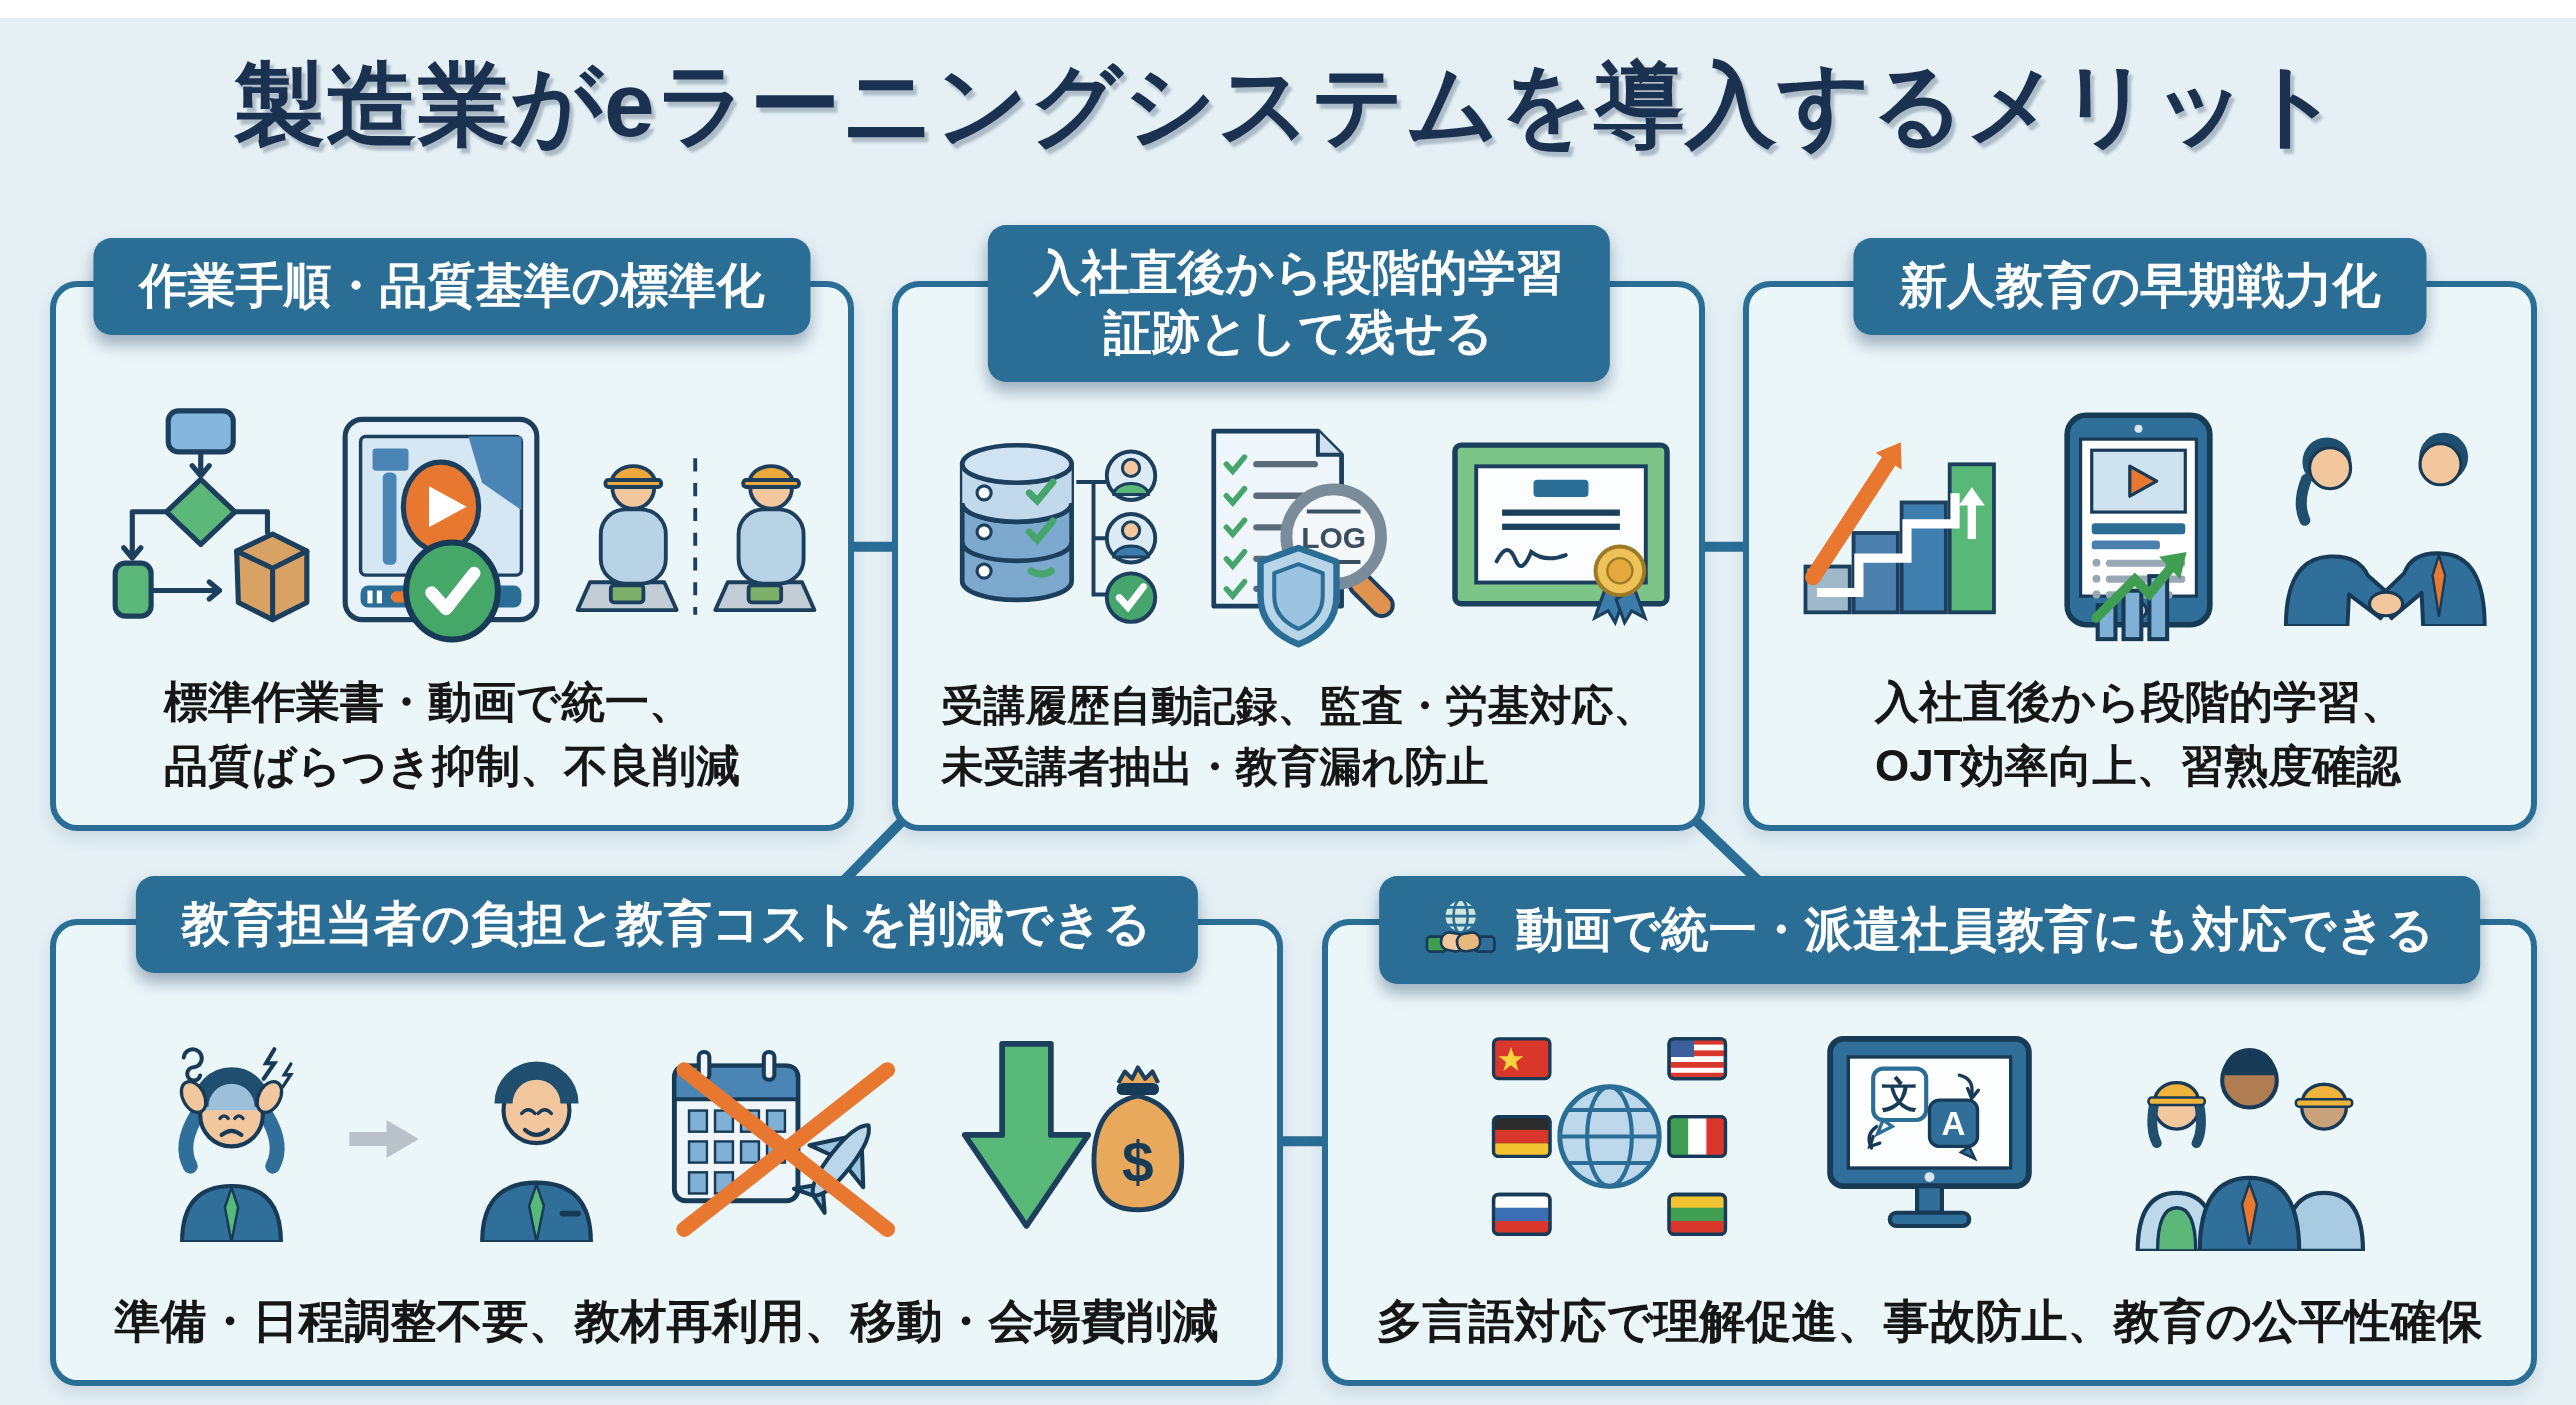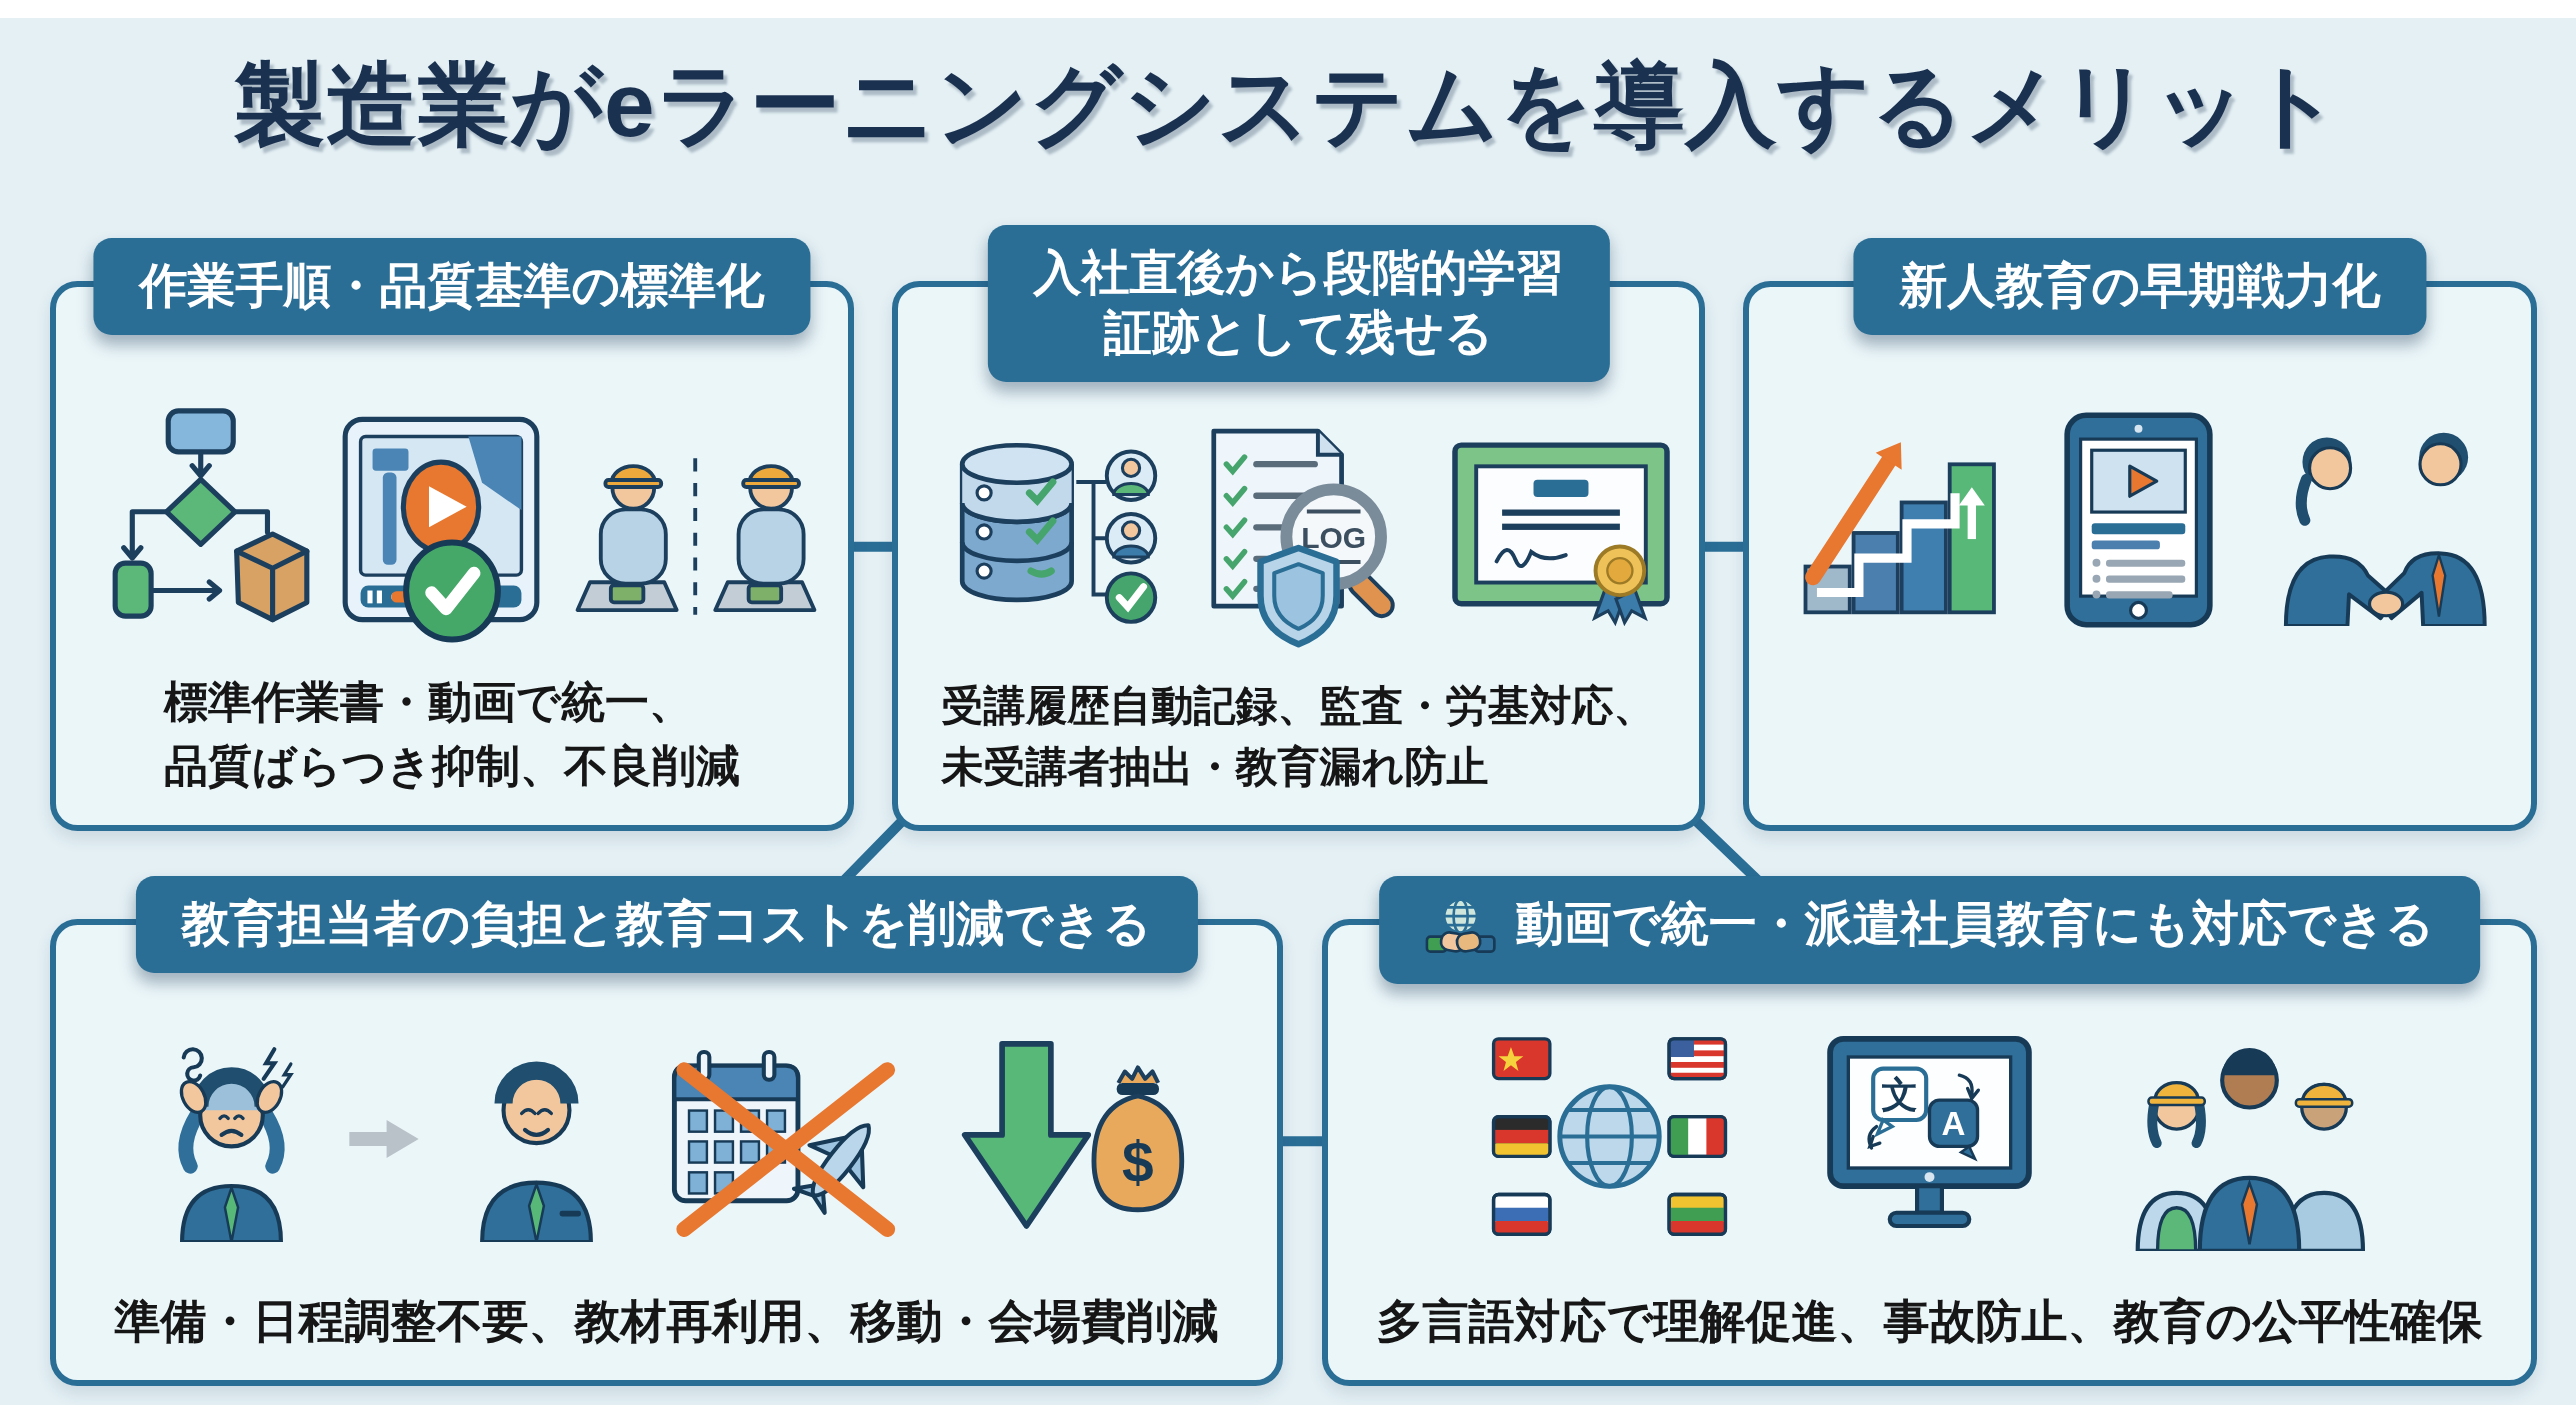--- a/index.html
+++ b/index.html
@@ -6,21 +6,21 @@
   body{font-family:"Liberation Sans",sans-serif;}
   .canvas{position:relative;width:2576px;height:1405px;background:#e4f0f4;overflow:hidden;margin-top:18px;}
   .main-title{position:absolute;top:25.6px;left:0;width:100%;text-align:center;
     font-size:91px;font-weight:800;color:#1b3150;letter-spacing:0.9px;
     text-shadow:3.7px 4.6px 2.7px rgba(27,49,80,.28);}
   .card{position:absolute;background:#ebf6f9;border:6.4px solid #2a6e96;border-radius:27.4px;
     box-shadow:0 7.3px 14.6px rgba(30,60,90,.12);z-index:2;}
   .card-header{position:absolute;top:-49px;left:50%;transform:translateX(-50%);
     background:#2a6e96;color:#ffffff;border-radius:18.3px;padding:18.3px 46px;
     font-size:48px;font-weight:800;text-align:center;line-height:1.25;white-space:nowrap;
-    box-shadow:0 9.1px 14.6px rgba(20,50,80,.35);display:flex;gap:20px;z-index:3;}
+    box-shadow:0 9.1px 14.6px rgba(20,50,80,.35);display:flex;align-items:center;gap:20px;z-index:3;}
   .illus{display:flex;align-items:center;justify-content:center;gap:24px;
     position:absolute;left:0;right:0;top:110px;bottom:183px;padding-left:28px;}
   .illus-sm{display:flex;align-items:center;justify-content:center;gap:31px;
     position:absolute;left:0;right:0;top:101px;bottom:128px;}
   .bodyline{position:absolute;left:0;right:0;bottom:27.4px;display:flex;
     align-items:center;justify-content:center;gap:25.6px;flex-direction:column;}
   .bodytext{font-size:44px;font-weight:800;color:#161616;line-height:1.45;}
   .bodytext-center{font-size:46px;font-weight:800;color:#161616;text-align:left;}
   .connectors{position:absolute;top:0;left:0;z-index:1;}
   svg{display:block;}
@@ -241,20 +241,37 @@
           <circle cx="92" cy="62" r="31" fill="#1f4e6e"></circle>
           <circle cx="96" cy="70" r="26" fill="#f3c79e" stroke="#173a57" stroke-width="4"></circle>
           <path d="M66 84 q-12 30 -2 52" stroke="#1f4e6e" stroke-width="14" fill="none" stroke-linecap="round"></path>
           <path d="M40 270 Q40 185 95 182 Q132 180 144 206 L178 236 L160 260 L120 230 L118 270 Z" fill="#2f6f9a" stroke="#173a57" stroke-width="5" stroke-linejoin="round"></path>
           <circle cx="240" cy="56" r="31" fill="#1f4e6e"></circle>
           <circle cx="236" cy="65" r="26" fill="#f3c79e" stroke="#173a57" stroke-width="4"></circle>
           <path d="M292 270 Q292 180 237 178 Q200 176 190 203 L156 236 L174 260 L212 228 L214 270 Z" fill="#2f6f9a" stroke="#173a57" stroke-width="5" stroke-linejoin="round"></path>
           <path d="M234 180 l8 26 -8 52 -8 -52 Z" fill="#e8772f" stroke="#173a57" stroke-width="3"></path>
           <ellipse cx="167" cy="242" rx="21" ry="15" fill="#f3c79e" stroke="#173a57" stroke-width="4"></ellipse>
         </svg>
+      </span>
+    </div>
+    <div class="bodyline">
+      <span>
+        <svg viewBox="0 0 130 120" width="105" height="97">
+          <g stroke="#173a57" stroke-width="5">
+            <rect x="12" y="72" width="22" height="42" fill="#7fb0d6"></rect>
+            <rect x="44" y="54" width="22" height="60" fill="#7fb0d6"></rect>
+            <rect x="76" y="36" width="22" height="78" fill="#7fb0d6"></rect>
+          </g>
+          <path d="M10 88 L58 40 L76 58 L104 24" stroke="#3f9e52" stroke-width="12" fill="none" stroke-linecap="round"></path>
+          <path d="M88 12 L122 6 L114 40 Z" fill="#3f9e52"></path>
+        </svg>
+      </span>
+      <span class="bodytext">
+        <span style="display:block">入社直後から段階的学習、</span>
+        <span style="display:block">OJT効率向上、習熟度確認</span>
       </span>
     </div>
   </div>
 
   <div class="card" style="left:50px;top:901px;width:1221px;height:455px;">
     <div class="card-header">
       <span>教育担当者の負担と教育コストを削減できる</span>
     </div>
     <div class="illus-sm">
       <span>

